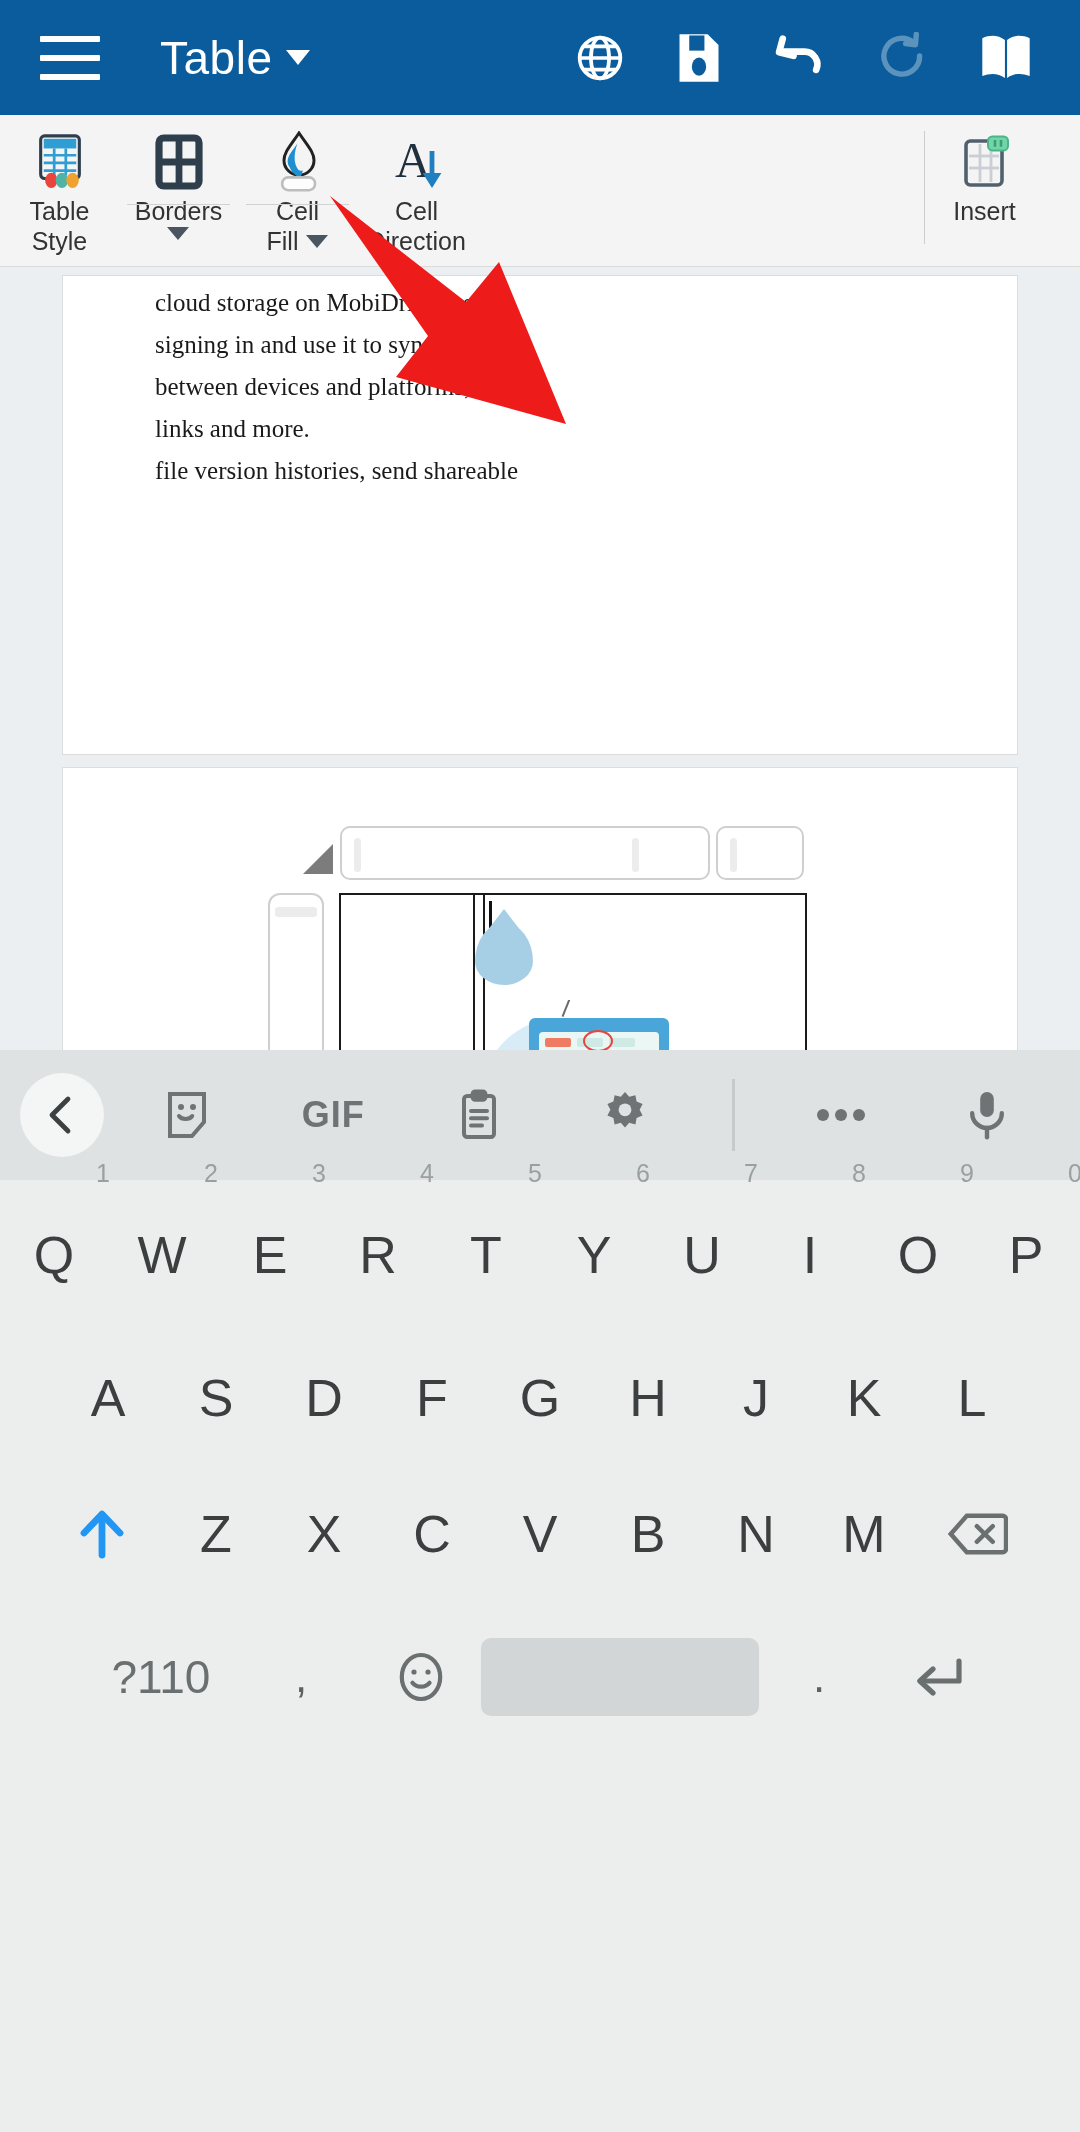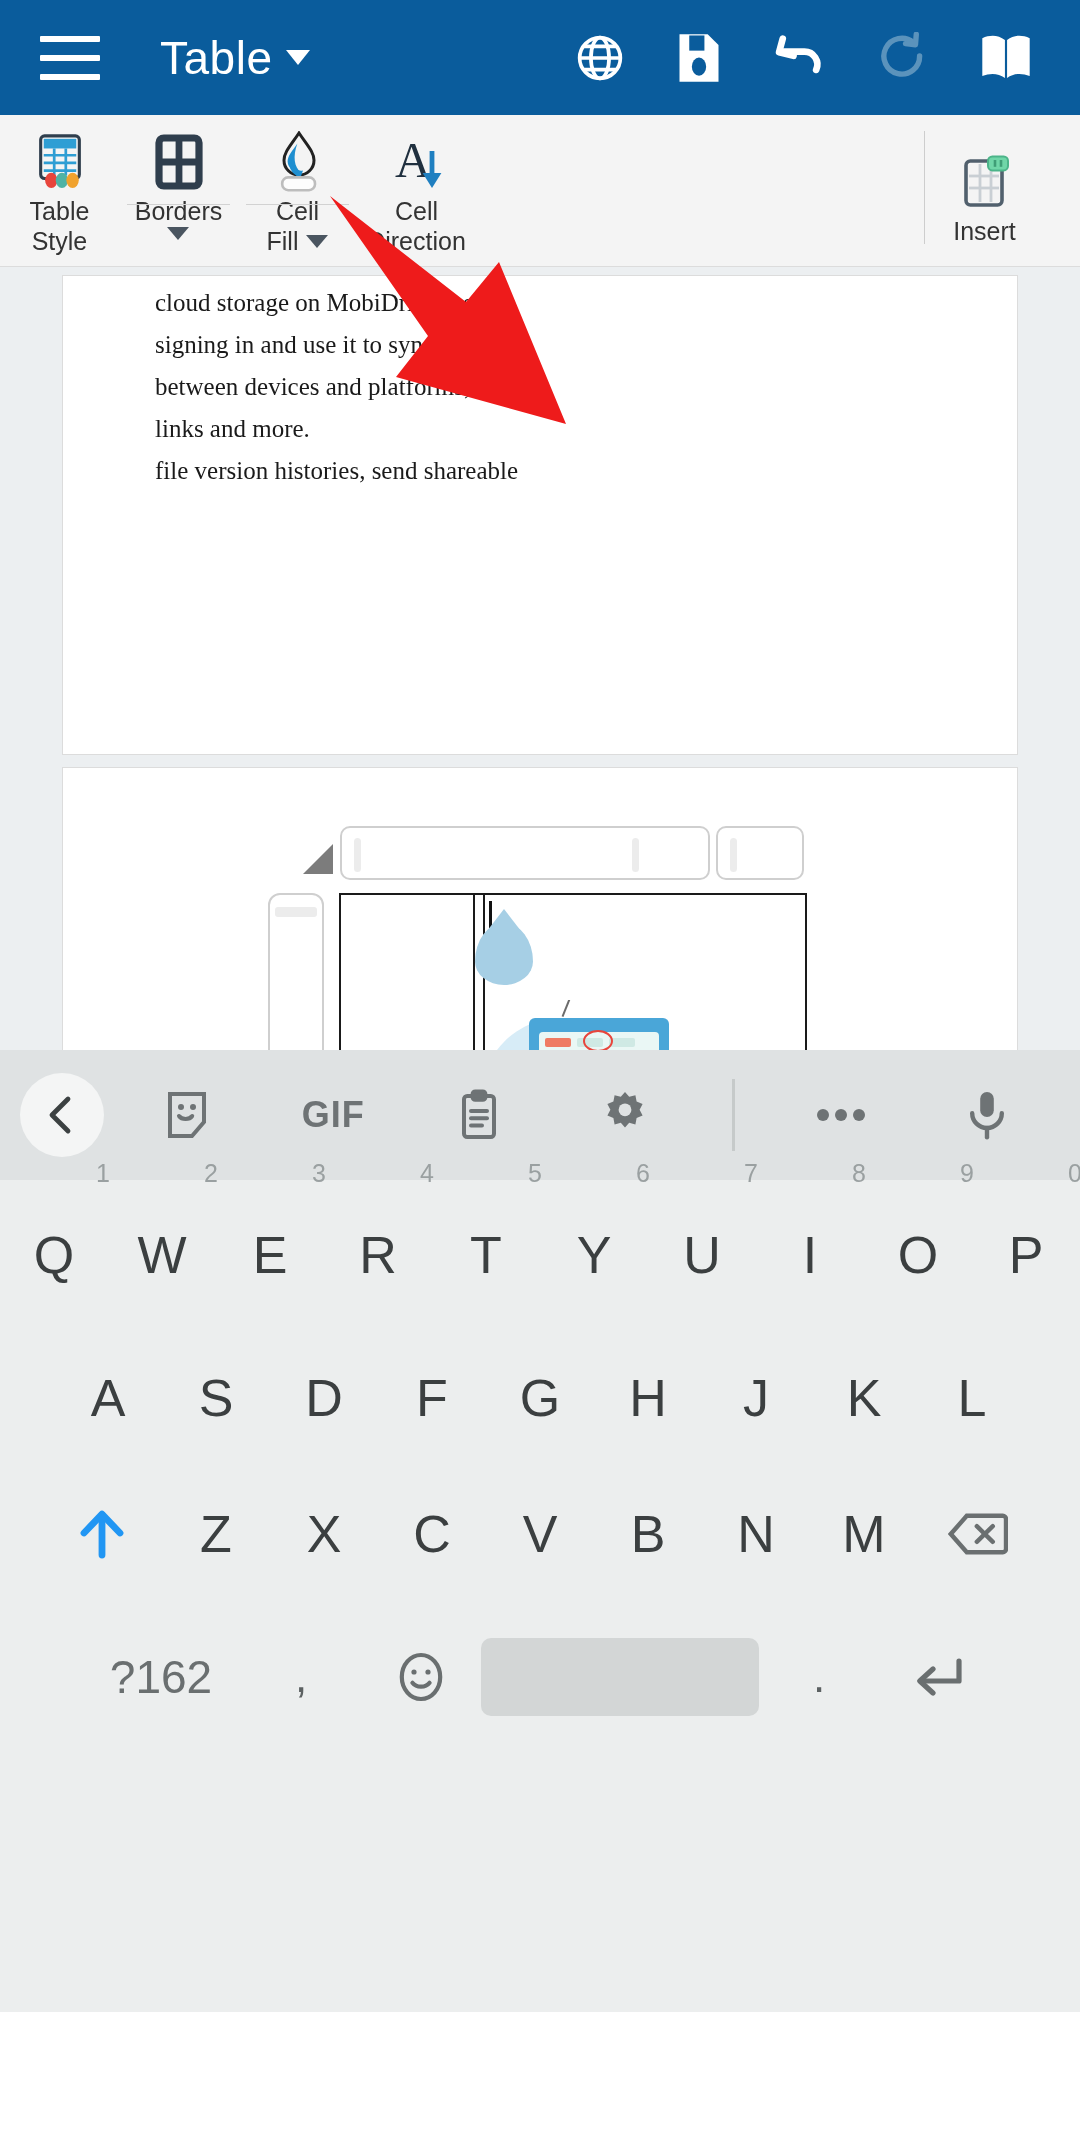--- a/index.html
+++ b/index.html
@@ -116,21 +116,21 @@
     position:absolute; left:48px; top:18px; width:140px; height:130px; background:#4aa6d8; border-radius:6px;
   }
   .illus .clip-inner { position:absolute; left:10px; top:14px; right:10px; bottom:6px; background:#eaf7f5; border-radius:4px;}
   .illus .cell { position:absolute; height:9px; border-radius:2px;}
   .illus .hook { position:absolute; left:88px; top:-22px; width:2px; height:40px; background:#6b6b6b; transform:rotate(22deg);}
 
   
   .arrow-svg { position:absolute; left:0; top:0; width:1080px; height:2132px; pointer-events:none; }
 
   
-  .kb { position:absolute; left:0; top:1050px; width:1080px; height:962px; background:#eceeee; }
+  .kb { position:absolute; left:0; top:1050px; width:1080px; height:1082px; background:#eceeee; }
   .kb-toolbar { position:absolute; left:0; top:0; width:1080px; height:130px; background:#dfe2e3; display:flex; align-items:center;}
   .kb-back {
     width:84px; height:84px; border-radius:50%; background:#f4f5f5; margin-left:20px;
     display:flex; align-items:center; justify-content:center;
   }
   .kb-tools { display:flex; align-items:center; flex:1 1 auto; justify-content:space-around; padding:0 20px 0 10px;}
   .kb-tool { display:flex; align-items:center; justify-content:center; width:80px; height:80px;}
   .kb-gif { font-size:36px; font-weight:bold; color:#6e7375; letter-spacing:1px; font-family:"Liberation Sans", sans-serif;}
   .kb-vdiv { width:3px; height:72px; background:#c6caca; }
 
@@ -291,21 +291,21 @@
         <span class="lbl-line">
             <span>Direction</span>
           </span>
       </div>
     </div>
 
 
     <div class="ribbon-spacer"></div>
     <div class="ribbon-divider"></div>
 
-    <div class="ribbon-item" style="margin-right:36px;justify-content:center;">
+    <div class="ribbon-item" style="margin-right:36px;">
       <div class="ic">
         <svg width="52" height="56" viewBox="0 0 26 28">
           <rect x="3.5" y="3.5" width="18" height="22" rx="2.2" fill="none" stroke="#51606d" stroke-width="1.8"></rect>
           <g stroke="#c9cfd4" stroke-width="1.4">
             <line x1="5" y1="11" x2="20" y2="11"></line>
             <line x1="5" y1="17" x2="20" y2="17"></line>
             <line x1="10.5" y1="5" x2="10.5" y2="24"></line>
             <line x1="16" y1="5" x2="16" y2="24"></line>
           </g>
           <rect x="14.5" y="1.2" width="10" height="7" rx="2.2" fill="#70d6a8" stroke="#4cb489" stroke-width="1"></rect>
@@ -542,21 +542,21 @@
           <svg width="60" height="46" viewBox="0 0 30 23" fill="none" stroke="#6a6f70" stroke-width="2.2" stroke-linecap="round">
             <path d="M9.4 2.4h18a1.6 1.6 0 0 1 1.6 1.6v15a1.6 1.6 0 0 1-1.6 1.6h-18L1.4 11.5z"></path>
             <line x1="14.4" y1="7.6" x2="22.4" y2="15.4"></line>
             <line x1="22.4" y1="7.6" x2="14.4" y2="15.4"></line>
           </svg>
         </div>
       </div>
 
       <div class="kb-row" style="height:150px;">
         <div class="key sym123">
-          <span>?162</span>
+          <span>?110</span>
         </div>
         <div class="key comma sym">
           <span>,</span>
         </div>
         <div class="key func">
           <svg width="50" height="54" viewBox="0 0 25 27" fill="none" stroke="#6a6f70" stroke-width="2.1">
             <ellipse cx="12.5" cy="13.5" rx="9.6" ry="11"></ellipse>
             <circle cx="9" cy="11" r="1.3" fill="#6a6f70" stroke="none"></circle>
             <circle cx="16" cy="11" r="1.3" fill="#6a6f70" stroke="none"></circle>
             <path d="M8.2 16.4c2 2.6 6.6 2.6 8.6 0" stroke-linecap="round"></path>

